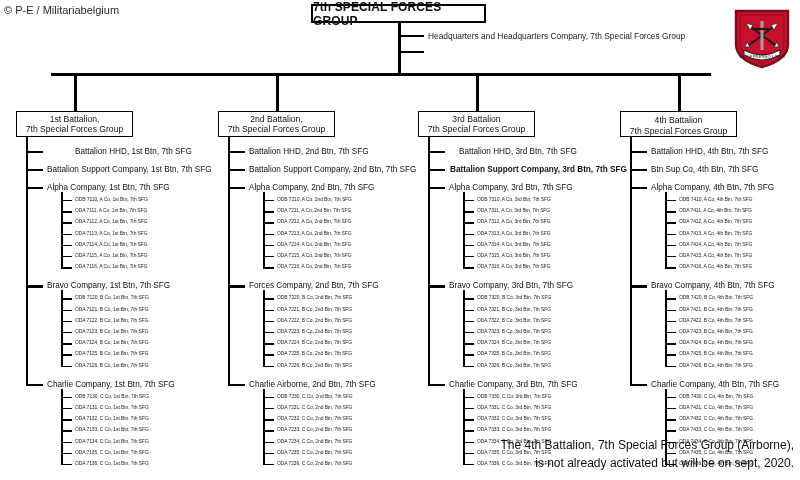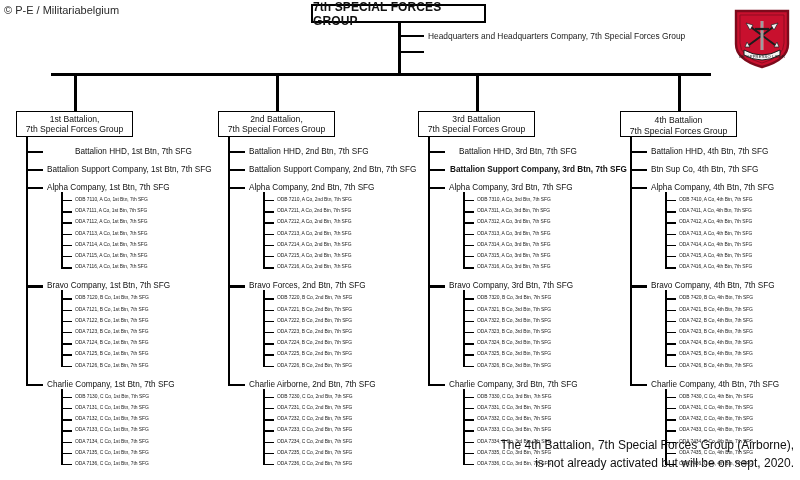--- a/index.html
+++ b/index.html
@@ -247,21 +247,21 @@
       <div class="ln" style="left:263px; top:233.59999999999997px; width:11px; height:1.4px;"></div>
       <div class="team-label" style="left: 277px; top: 230.6px;">ODA 7213, A Co, 2nd Btn, 7th SFG</div>
       <div class="ln" style="left:263px; top:244.79999999999995px; width:11px; height:1.4px;"></div>
       <div class="team-label" style="left: 277px; top: 241.8px;">ODA 7214, A Co, 2nd Btn, 7th SFG</div>
       <div class="ln" style="left:263px; top:255.99999999999994px; width:11px; height:1.4px;"></div>
       <div class="team-label" style="left: 277px; top: 253px;">ODA 7215, A Co, 2nd Btn, 7th SFG</div>
       <div class="ln" style="left:263px; top:267.19999999999993px; width:11px; height:1.4px;"></div>
       <div class="team-label" style="left: 277px; top: 264.2px;">ODA 7216, A Co, 2nd Btn, 7th SFG</div>
       <div class="ln" style="left:263px; top:192px; width:1.5px; height:76.59999999999994px;"></div>
       <div class="ln" style="left:228px; top:285.3999999999999px; width:17px; height:2.2px;"></div>
-      <div class="co-label" style="left: 249px; top: 281.4px;">Bravo Forces, 2nd Btn, 7th SFG</div>
+      <div class="co-label" style="left: 249px; top: 281.4px;">Forces Company, 2nd Btn, 7th SFG</div>
       <div class="ln" style="left:263px; top:298.3999999999999px; width:11px; height:1.4px;"></div>
       <div class="team-label" style="left: 277px; top: 295.4px;">ODB 7220, B Co, 2nd Btn, 7th SFG</div>
       <div class="ln" style="left:263px; top:309.5999999999999px; width:11px; height:1.4px;"></div>
       <div class="team-label" style="left: 277px; top: 306.6px;">ODA 7221, B Co, 2nd Btn, 7th SFG</div>
       <div class="ln" style="left:263px; top:320.7999999999999px; width:11px; height:1.4px;"></div>
       <div class="team-label" style="left: 277px; top: 317.8px;">ODA 7222, B Co, 2nd Btn, 7th SFG</div>
       <div class="ln" style="left:263px; top:331.9999999999999px; width:11px; height:1.4px;"></div>
       <div class="team-label" style="left: 277px; top: 329px;">ODA 7223, B Co, 2nd Btn, 7th SFG</div>
       <div class="ln" style="left:263px; top:343.1999999999999px; width:11px; height:1.4px;"></div>
       <div class="team-label" style="left: 277px; top: 340.2px;">ODA 7224, B Co, 2nd Btn, 7th SFG</div>

